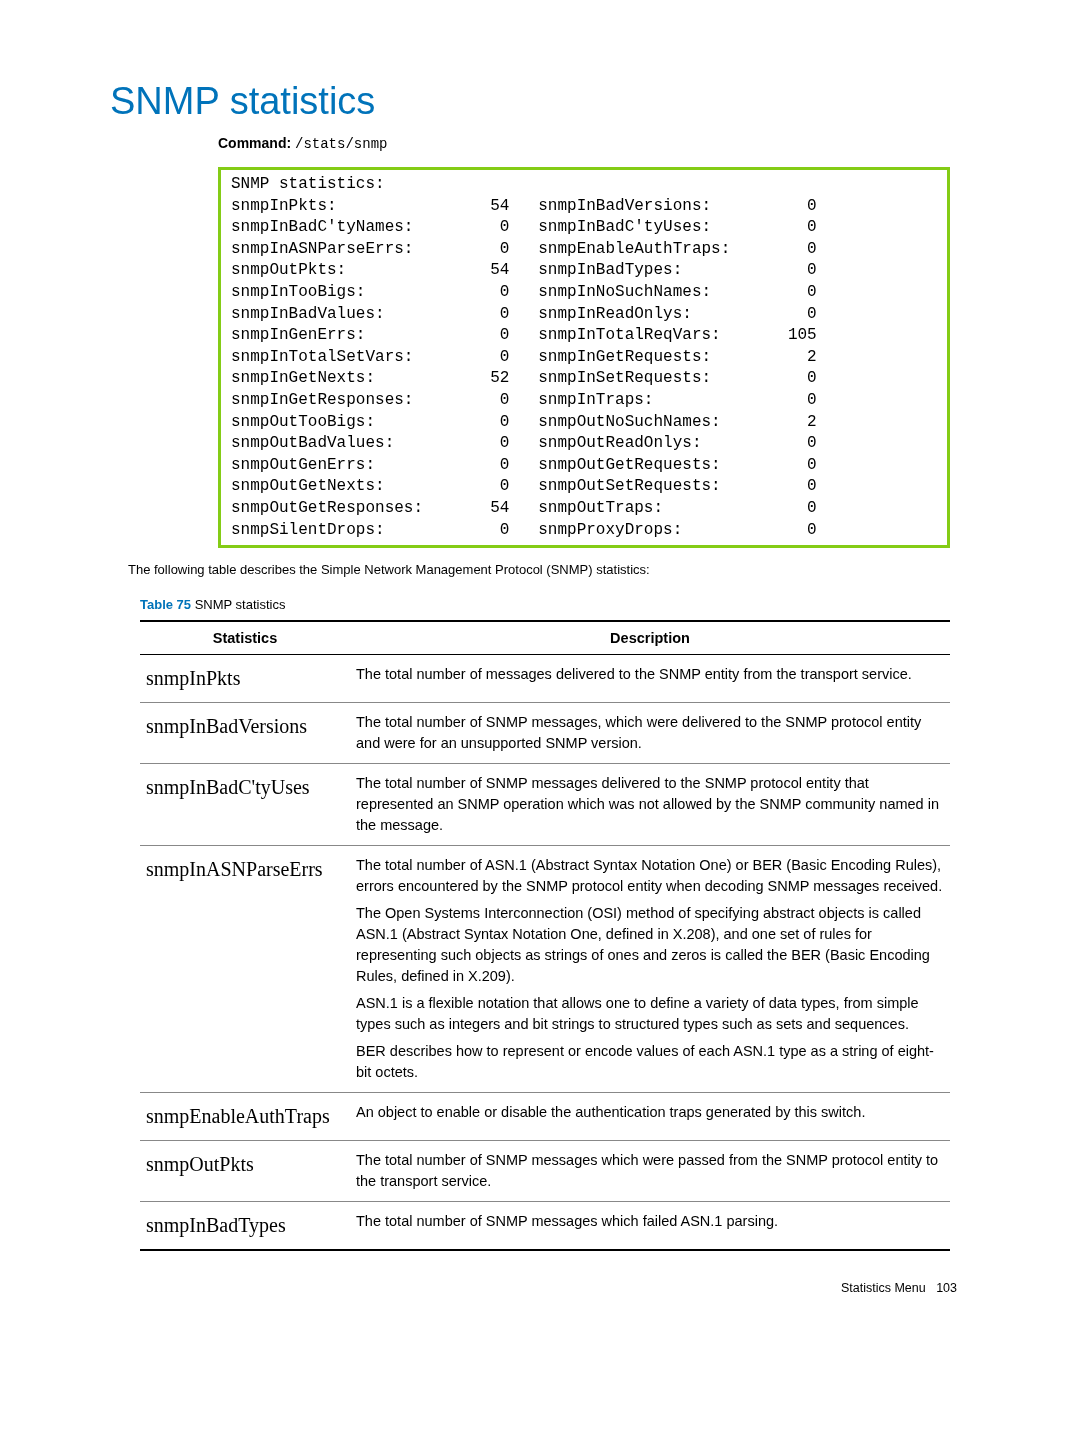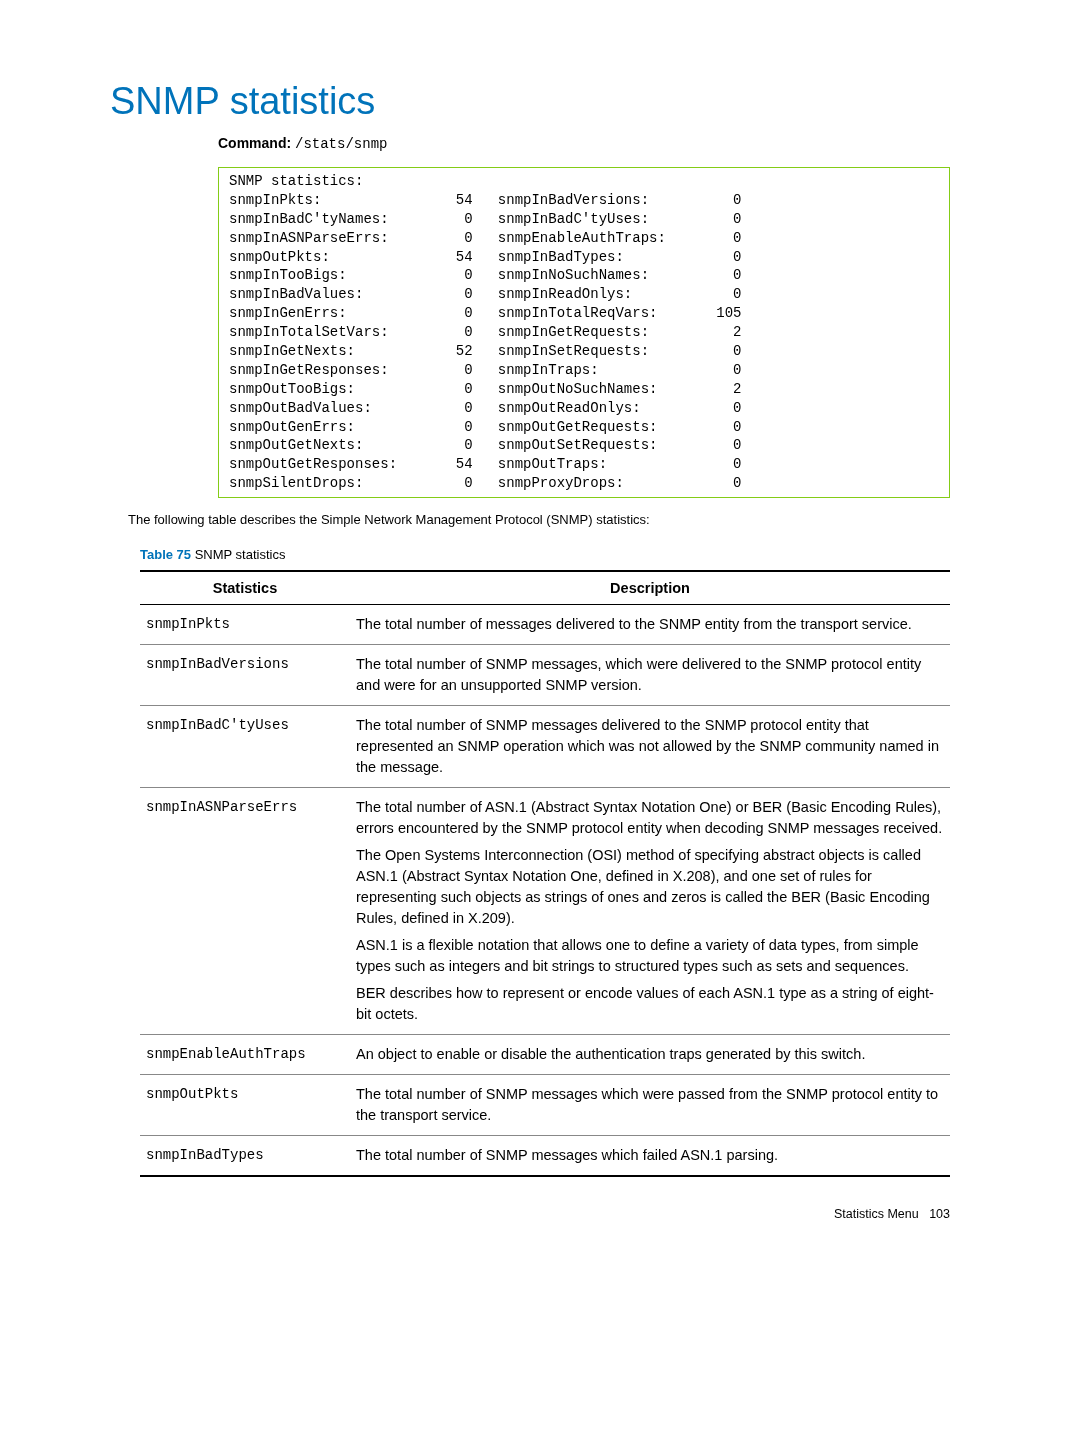--- a/index.html
+++ b/index.html
@@ -19,26 +19,26 @@
     margin-left: 10px;
   }
   .command-line {
     font-size: 14px;
     margin-left: 118px;
     margin-bottom: 15px;
   }
   .command-line b { font-weight: bold; }
   .command-line span.mono { font-family: "Courier New", monospace; }
   .output-box {
-    border: 1px solid #84cc16;
+    border: 3px solid #84cc16;
     margin-left: 118px;
     margin-right: 30px;
     padding: 4px 10px 4px 10px;
     font-family: "Courier New", monospace;
-    font-size: 14px;
+    font-size: 16px;
     line-height: 1.35;
     white-space: pre;
   }
   .intro-text {
     font-size: 13px;
     margin: 14px 30px 14px 28px;
   }
   .table-caption {
     font-size: 13px;
     margin: 20px 0 8px 40px;
@@ -49,27 +49,27 @@
     border-collapse: collapse;
     width: calc(100% - 70px);
     font-size: 14.5px;
   }
   .stats-table thead tr { border-top: 2.5px solid #000; border-bottom: 1.5px solid #000; }
   .stats-table th { text-align: center; font-weight: bold; padding: 8px 6px; }
   .stats-table th:first-child { width: 210px; }
   .stats-table tbody tr { border-bottom: 1px solid #888; }
   .stats-table tbody tr:last-child { border-bottom: 2.5px solid #000; }
   .stats-table td { padding: 9px 6px; vertical-align: top; line-height: 1.45; }
-  .stats-table td:first-child { font-family: Liberation Mono, monospace; font-size: 14px; }
+  .stats-table td:first-child { font-family: Liberation Serif, serif; font-size: 20px; }
   .stats-table td p { margin-bottom: 6px; }
   .stats-table td p:last-child { margin-bottom: 0; }
   .footer {
     text-align: right;
     font-size: 12.5px;
-    margin: 30px 30px 0 0;
+    margin: 30px 23px 0 0;
     color: #000;
   }
 </style>
 </head>
 <body>
 
 <h1 class="page-title">SNMP statistics</h1>
 
 <div class="command-line">
   <b>Command:</b>

